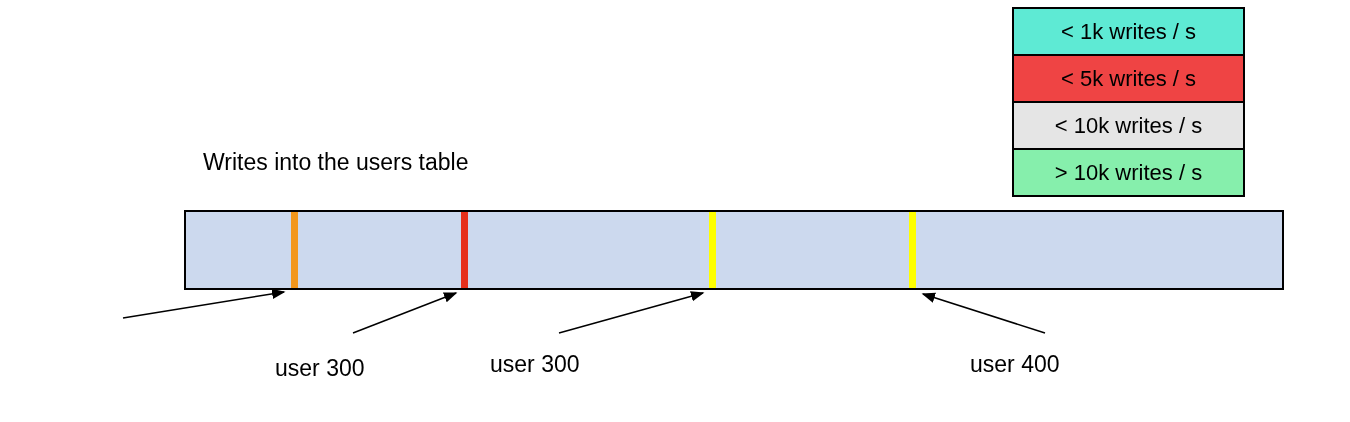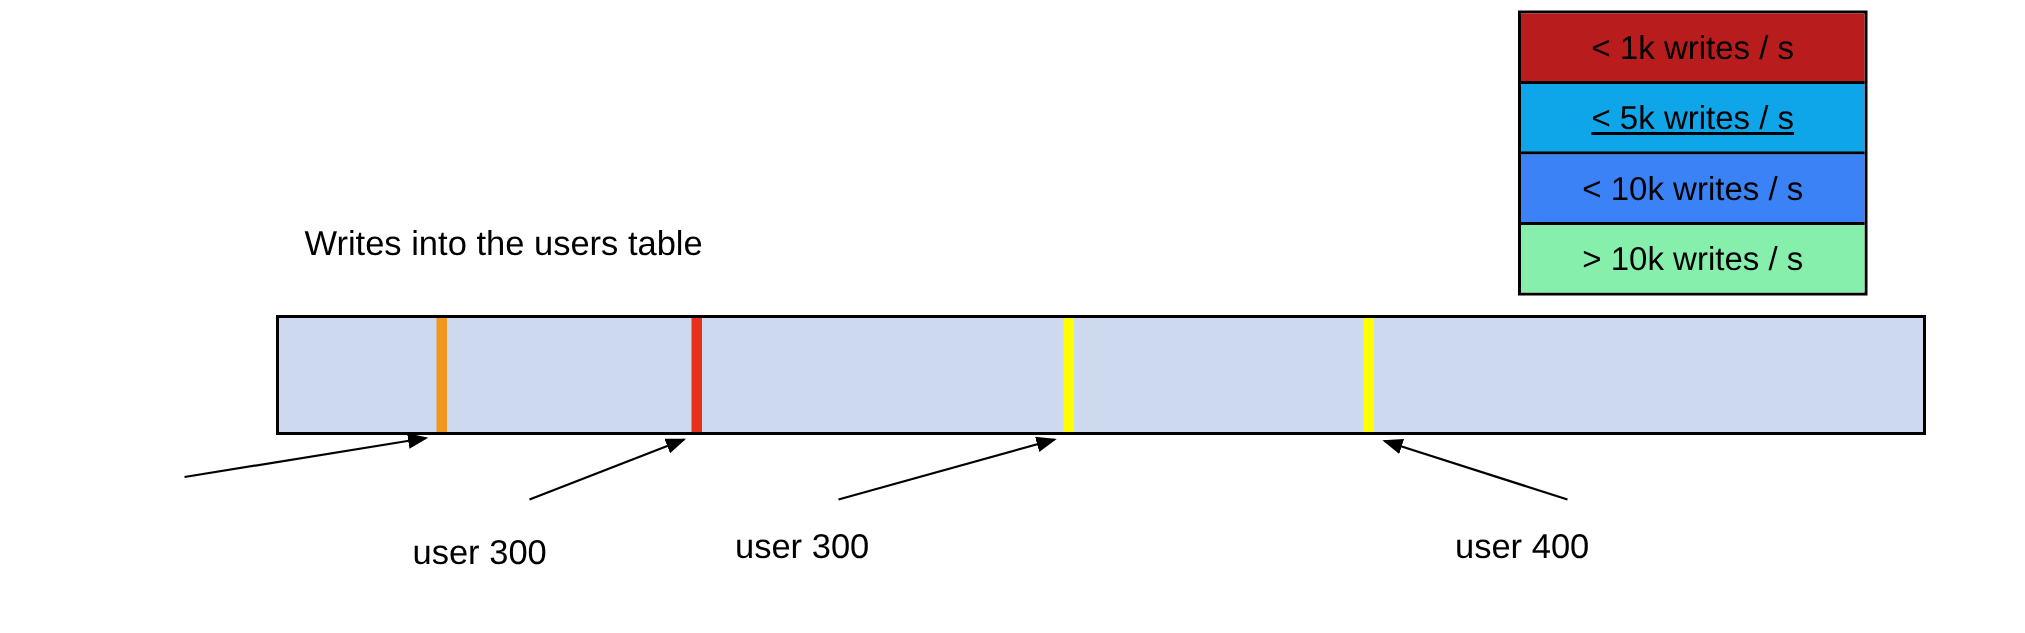--- a/index.html
+++ b/index.html
@@ -83,23 +83,23 @@
   }
 </style>
 </head>
 <body>
 
 <div class="canvas">
 
   <div class="diagram-title">Writes into the users table</div>
 
   <div class="legend">
-    <div class="legend-row" style="background: #b91c1c;">&lt; 1k writes / s</div>
-    <div class="legend-row" style="background: #0ea5e9; text-decoration: underline;">&lt; 5k writes / s</div>
-    <div class="legend-row" style="background: #3b82f6;">&lt; 10k writes / s</div>
+    <div class="legend-row" style="background: #5eead4;">&lt; 1k writes / s</div>
+    <div class="legend-row" style="background: #ef4444;">&lt; 5k writes / s</div>
+    <div class="legend-row" style="background: #e5e5e5;">&lt; 10k writes / s</div>
     <div class="legend-row" style="background: #86efac;">&gt; 10k writes / s</div>
   </div>
 
   <div class="users-bar" style="background: rgb(204, 217, 238);">
     <div class="bar-marker" style="background: rgb(242, 151, 29); left: calc(9.9% - 3.5px);"></div>
     <div class="bar-marker" style="background: rgb(230, 48, 28); left: calc(25.4% - 3.5px);"></div>
     <div class="bar-marker" style="background: rgb(254, 255, 0); left: calc(48% - 3.5px);"></div>
     <div class="bar-marker" style="background: rgb(254, 255, 0); left: calc(66.3% - 3.5px);"></div>
   </div>
 

